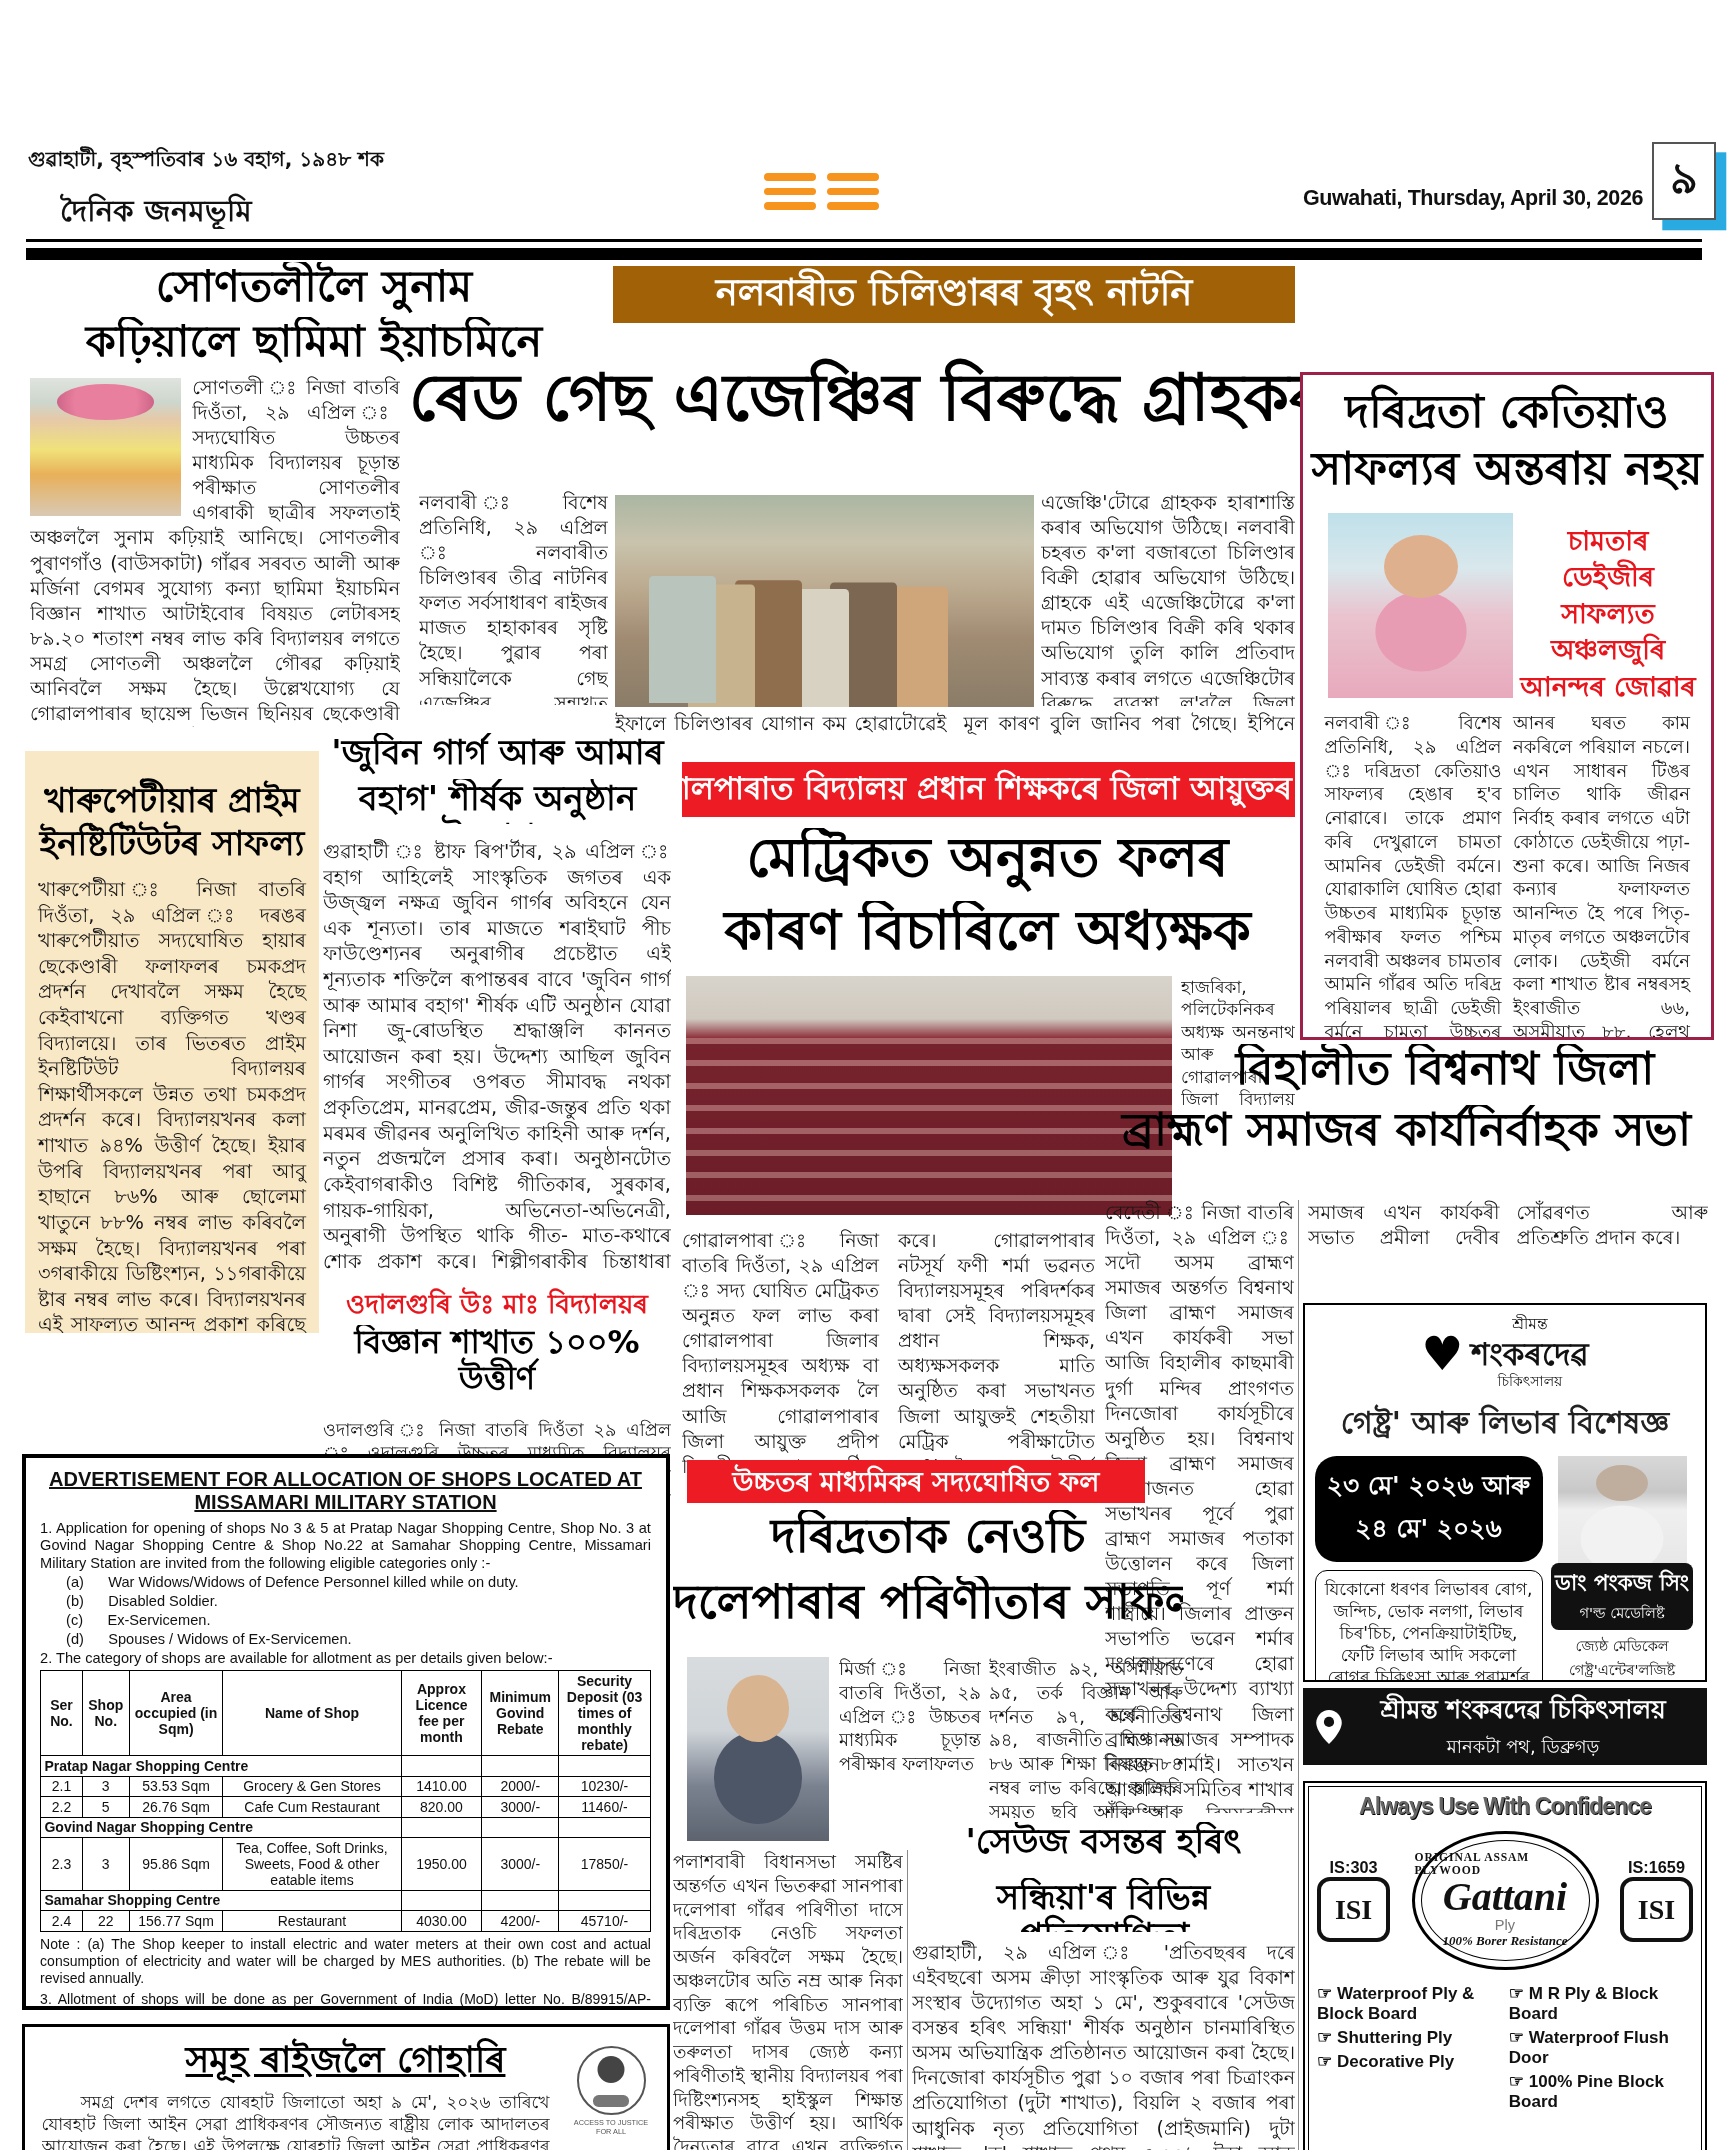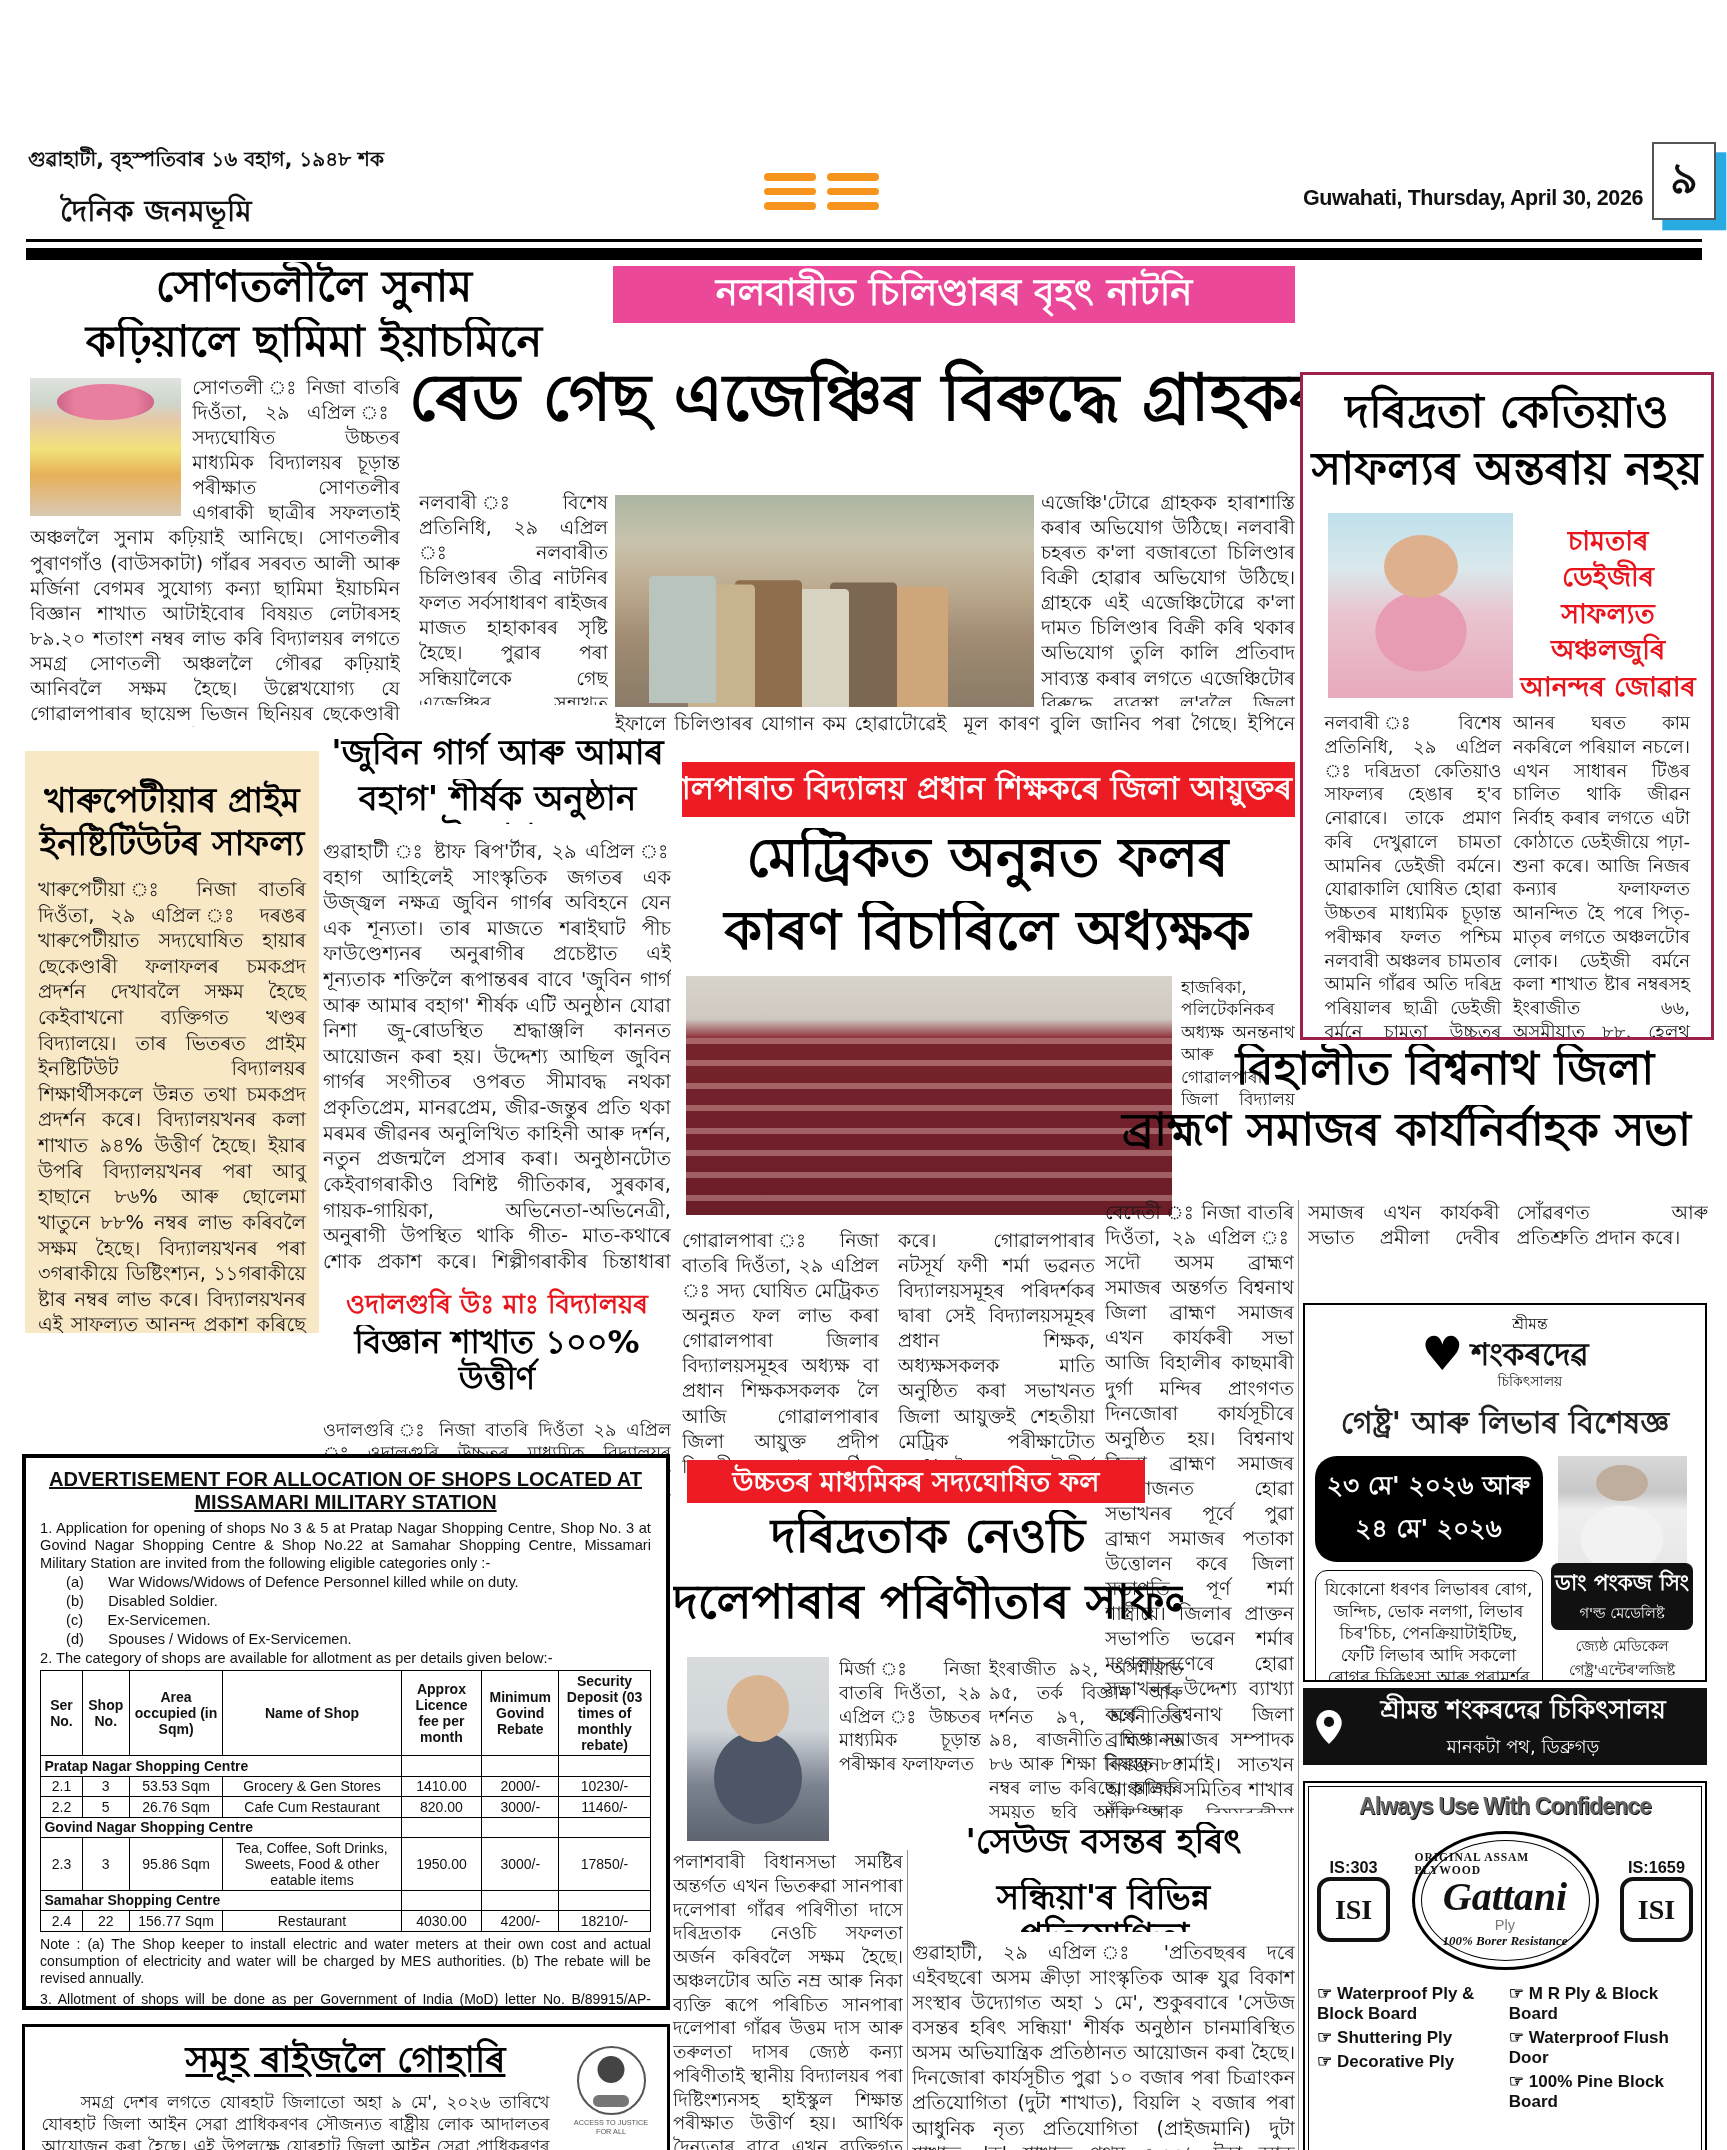--- a/index.html
+++ b/index.html
@@ -66,21 +66,21 @@
 <div class="hrule" style="left:26px;top:239px;width:1676px;height:3px;"></div>
 <div class="hrule" style="left:26px;top:248px;width:1676px;height:12px;"></div>
 
 <div class="b hd" style="left:30px;top:262px;width:568px;height:54px;font-size:43px;">সো​ণতলীলৈ সুনাম</div>
 <div class="b hd" style="left:30px;top:317px;width:568px;height:54px;font-size:43px;">কঢ়িয়ালে ছামিমা ইয়াচমিনে</div>
 <div class="b t" style="left:30px;top:375px;width:370px;height:352px;">
   <span class="ph ph-girlhat" style="float:left;width:151px;height:138px;margin:3.4px 11.2px 4.3px 0;position:relative;display:block;"></span>
   <span>সোণতলী ঃ নিজা বাতৰি দিওঁতা, ২৯ এপ্ৰিল ঃ সদ্যঘোষিত উচ্চতৰ মাধ্যমিক বিদ্যালয়ৰ চূড়ান্ত পৰীক্ষাত সোণতলীৰ এগৰাকী ছাত্ৰীৰ সফলতাই অঞ্চললৈ সুনাম কঢ়িয়াই আনিছে। সোণতলীৰ পুৰাণগাঁও (বাউসকাটা) গাঁৱৰ সৰবত আলী আৰু মৰ্জিনা বেগমৰ সুযোগ্য কন্যা ছামিমা ইয়াচমিন বিজ্ঞান শাখাত আটাইবোৰ বিষয়ত লেটাৰসহ ৮৯.২০ শতাংশ নম্বৰ লাভ কৰি বিদ্যালয়ৰ লগতে সমগ্ৰ সোণতলী অঞ্চললৈ গৌৰৱ কঢ়িয়াই আনিবলৈ সক্ষম হৈছে। উল্লেখযোগ্য যে গোৱালপাৰাৰ ছায়েন্স ভিজন ছিনিয়ৰ ছেকেণ্ডাৰী স্কুলৰ পৰা এইবেলি উচ্চতৰ মাধ্যমিক বিদ্যালয়ৰ চূড়ান্ত পৰীক্ষাত অৱতীৰ্ণ হৈছিল। গোৱালপাৰাৰ ছায়েন্স ভিজন ছিনিয়ৰ ছেকেণ্ডাৰী স্কুলত অধ্যয়ন কৰি উচ্চতৰ মাধ্যমিক বিদ্যালয় চূড়ান্ত পৰীক্ষাত অৱতীৰ্ণ হৈ বিজ্ঞান শাখাত ৮৯.২০ শতাংশ নম্বৰ লাভ কৰে। ইপিনে সাংবাদিকসকলৰ ঐক্য মঞ্চ জি কে এছ প্ৰেছক্লাবৰ এটি সঁজাতী দল, সোণতলী সামূহিক স্বাস্থ্য কেন্দ্ৰৰ প্ৰাক্তন স্বাস্থ্য বিষয়া তথা বৰ্তমান ৰঙিয়া চিভিল হস্পিটেলৰ চিকিৎসক ডাঃ কুৰবান আলী আহমেদ, মাহতলী আঞ্চলিক আমছু, সোণতলীৰ যুৱ সমাজকৰ্মী মিৰ্জা লুৎফৰ ৰহমান, ৰহমত উল্লাহই সোণতলী অঞ্চললৈ গৌৰৱ কঢ়িয়াই অনা ছামিমা ইয়াচমিনৰ বাসগৃহত আজি উপস্থিত হৈ ছাত্ৰীগৰাকীক ফুলাম গামোচা আৰু জাপিৰে অভিনন্দন জনোৱাৰ লগতে উজ্জ্বল ভৱিষ্যৎ কামনা কৰে।</span>
 </div>
 
-<div class="b" style="left:613px;top:266px;width:682px;height:57px;background:#ec4899;display:flex;align-items:center;justify-content:center;">
+<div class="b" style="left:613px;top:266px;width:682px;height:57px;background:#a16207;display:flex;align-items:center;justify-content:center;">
   <span class="wht" style="font-size:37px;font-weight:700;white-space:nowrap;">নলবাৰীত চিলিণ্ডাৰৰ বৃহৎ নাটনি</span>
 </div>
 <div class="b hd nw" style="left:409px;top:333px;width:895px;height:142px;font-size:65px;line-height:2.0;">ৰেড গেছ এজেঞ্চিৰ বিৰুদ্ধে গ্ৰাহকৰ প্ৰতিবাদ</div>
 
 <div class="b t" style="left:419px;top:490px;width:189px;height:215px;">নলবাৰী ঃ বিশেষ প্ৰতিনিধি, ২৯ এপ্ৰিল ঃ নলবাৰীত চিলিণ্ডাৰৰ তীব্ৰ নাটনিৰ ফলত সৰ্বসাধাৰণ ৰাইজৰ মাজত হাহাকাৰৰ সৃষ্টি হৈছে। পুৱাৰ পৰা সন্ধিয়ালৈকে গেছ এজেঞ্চিৰ সন্মুখত দীঘলীয়া শাৰী আৰু লানি নিছিগা ভিৰ। তথাপি গ্ৰাহকে লাভ কৰিব পৰা নাই ৰঙা চিলিণ্ডাৰ। বিগত কেইদিনমান ধৰি নলবাৰীত পৰ্যাপ্ত চিলিণ্ডাৰ উপলব্ধ নোহোৱাত গ্ৰাহকসকলে যথেষ্ট অসুবিধাৰ সন্মুখীন হোৱা বুলি অভিযোগ উত্থাপন কৰিছে। স্থানীয় ৰাইজৰ ভাষ্য অনুসৰি, চিলিণ্ডাৰ নোপোৱাত বিঘ্নিত হৈছে ৰন্ধন কাৰ্য। ইয়াৰ ফলত বিশেষকৈ দৰিদ্ৰ আৰু দিন হাজিৰা কৰা লোক সমস্যাত পৰিছে।</div>
 <div class="ph ph-protest b" style="left:615px;top:495px;width:419px;height:212px;"></div>
 <div class="b t" style="left:1041px;top:490px;width:254px;height:216px;">এজেঞ্চি'টোৱে গ্ৰাহকক হাৰাশাস্তি কৰাৰ অভিযোগ উঠিছে। নলবাৰী চহৰত ক'লা বজাৰতো চিলিণ্ডাৰ বিক্ৰী হোৱাৰ অভিযোগ উঠিছে। গ্ৰাহকে এই এজেঞ্চিটোৱে ক'লা দামত চিলিণ্ডাৰ বিক্ৰী কৰি থকাৰ অভিযোগ তুলি কালি প্ৰতিবাদ সাব্যস্ত কৰাৰ লগতে এজেঞ্চিটোৰ বিৰুদ্ধে ব্যৱস্থা ল'বলৈ জিলা প্ৰশাসনক আহ্বান জনায়। আনকি ক্ষোভ প্ৰকাশ কৰি ৰাইজ আৰু গ্ৰাহকে এজেঞ্চিৰ মূল পথ বহু সময় ধৰি অৱৰোধ কৰি ৰাখে। এই ঘটনাৰ পাছতে নলবাৰী প্ৰশাসন আৰু আৰক্ষীৰ লোক ঘটনাস্থলীত উপস্থিত হয় আৰু পৰিস্থিতি নিয়ন্ত্ৰণ কৰে।</div>
 <div class="b t" style="left:615px;top:711px;width:680px;height:46px;column-count:2;column-gap:17px;">ইফালে চিলিণ্ডাৰৰ যোগান কম হোৱাটোৱেই মূল কাৰণ বুলি জানিব পৰা গৈছে। ইপিনে কালি পুৱাৰ পৰা সন্ধিয়ালৈকে গেছ এজেঞ্চিৰ সন্মুখত গ্ৰাহকসকল শাৰী পাতি অপেক্ষা কৰি থকা দেখা গৈছে। নলবাৰীৰ পল্লাৰ'ডৰ 'ৰেড হৰ্ন গেছ এজেঞ্চি'ৰ বিৰুদ্ধে ব্যৱস্থা ল'বলৈ নলবাৰীৰ জিলা আয়ুক্তক আহ্বান জনাইছে।</div>
 
 <div class="b" style="left:1300px;top:372px;width:408px;height:662px;border:3.4px solid #9c2048;background:#fff;">
@@ -190,21 +190,21 @@
           <td></td>
           <td></td>
         </tr>
     <tr>
           <td>2.4</td>
           <td>22</td>
           <td>156.77 Sqm</td>
           <td>Restaurant</td>
           <td>4030.00</td>
           <td>4200/-</td>
-          <td>18210/-</td>
+          <td>45710/-</td>
         </tr>
   </tbody>
     </table>
   <div style="font-size:14px;line-height:1.22;text-align:justify;margin-top:4.3px;">Note : (a) The Shop keeper to install electric and water meters at their own cost and actual consumption of electricity and water will be charged by MES authorities. (b) The rebate will be revised annually.</div>
   <div style="font-size:14px;line-height:1.22;text-align:justify;margin-top:3.4px;">3. Allotment of shops will be done as per Government of India (MoD) letter No. B/89915/AP-2/2003/Land (Policy &amp; ANC)/75 dated 28 Sep 17, B/89915/AP-2/2003/Land (Policy &amp; ANC)/75 dt 07 Feb 2018 &amp; B/89915/AP-2/2003/Land (Policy &amp; Plg)/75 dated 20 Jan 2023 and the highest bidder will be allotted the shop.</div>
 
 </div>
 
 <div class="b red ctr nw" style="left:687px;top:1460px;width:458px;height:43px;font-size:27px;font-weight:700;background:#ed1c24;color:#fff;line-height:43px;">উচ্চতৰ মাধ্যমিকৰ সদ্যঘোষিত ফল</div>
 <div class="b hd" style="left:673px;top:1510px;width:510px;height:65px;font-size:47px;">দৰিদ্ৰতাক নেওচি</div>

